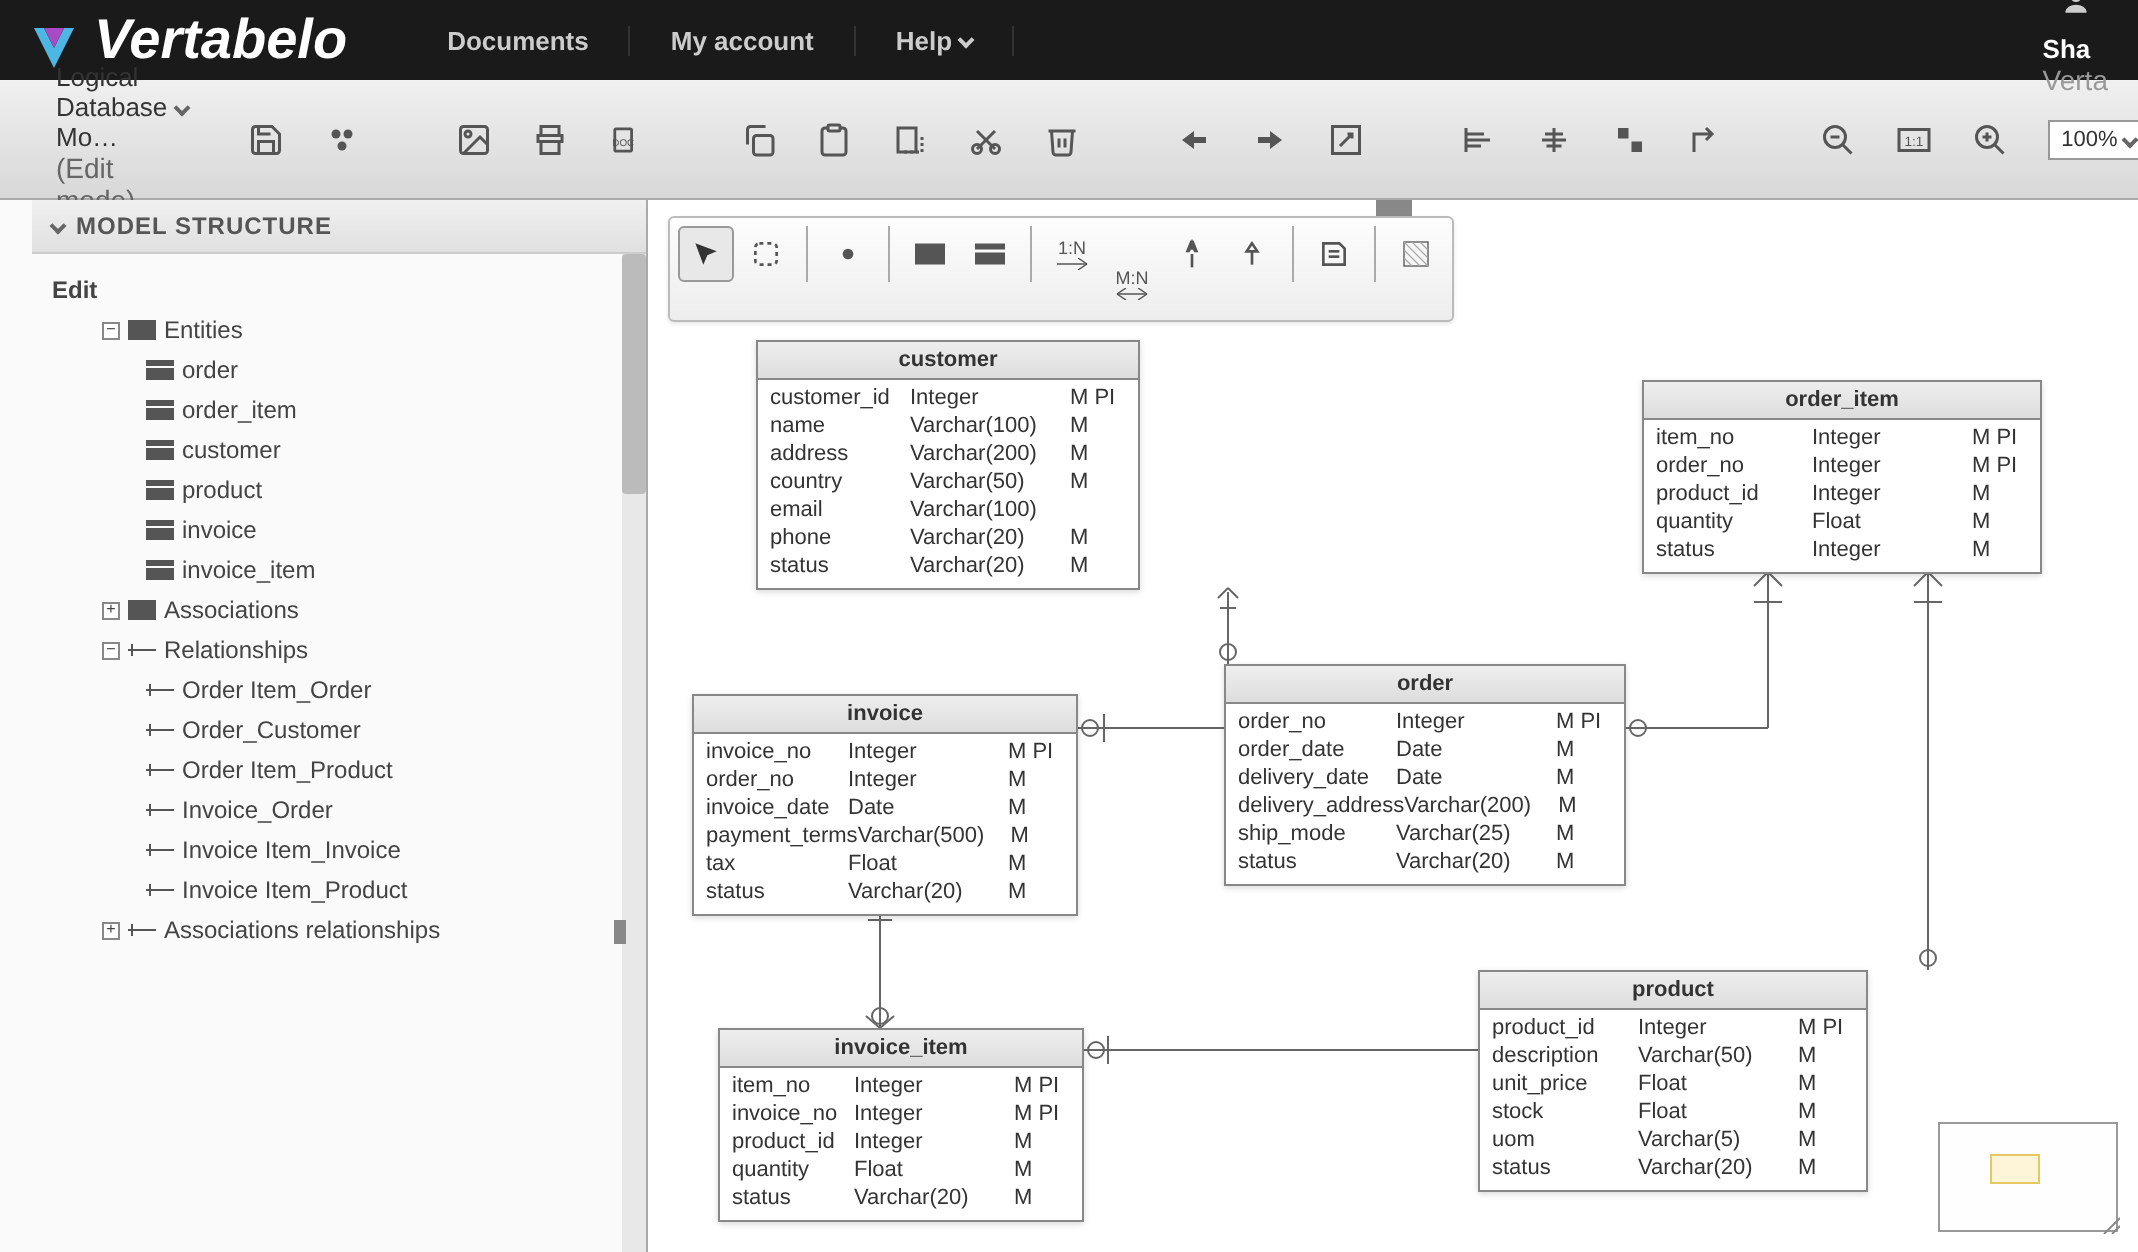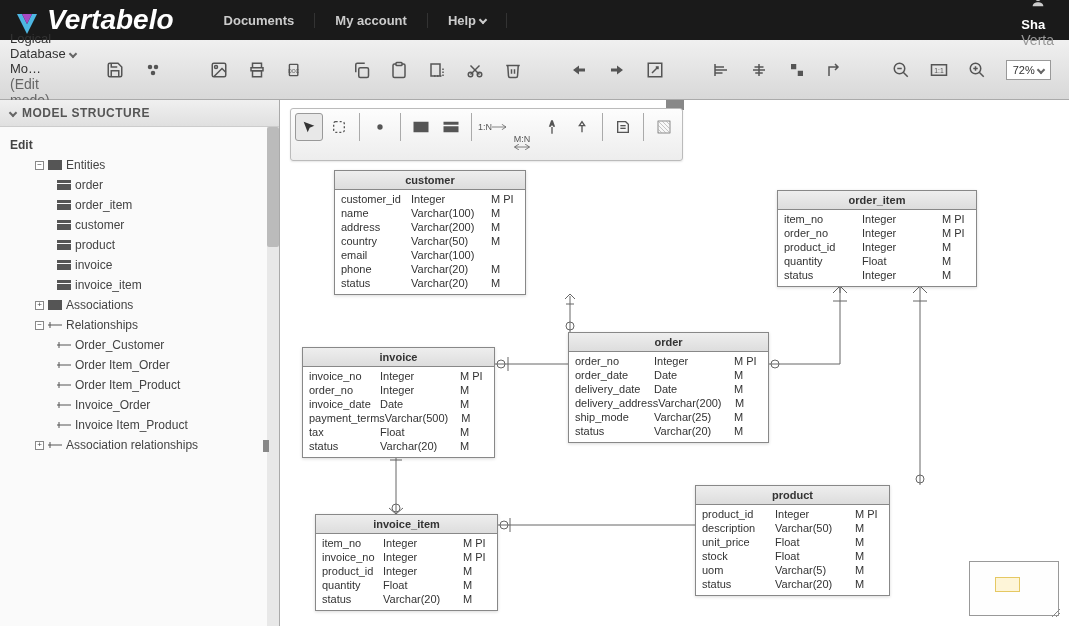--- a/index.html
+++ b/index.html
@@ -9,33 +9,33 @@
     .top-header { background: #1a1a1a; height: 40px; display: flex; align-items: center; padding: 0 15px; color: #fff; }
     .logo { display: flex; align-items: flex-end; gap: 8px; font-size: 28px; font-weight: bold; font-style: italic; margin-right: 30px; }
     .logo-icon { width: 24px; height: 24px; }
     .nav-link { color: #ccc; padding: 0 20px; border-right: 1px solid #333; font-weight: bold; cursor: pointer; font-size: 13px; }
     .nav-link.help { display: flex; align-items: center; gap: 4px; }
     .user-info { margin-left: auto; display: flex; align-items: center; gap: 8px; font-size: 11px; flex-direction: column; }
     .user-info .username { font-weight: bold; font-size: 13px; }
     .user-info .sub { color: #999; font-size: 14px; }
     
     
-    .toolbar-row { background: linear-gradient(#f0f0f0, #d8d8d8); border-bottom: 1px solid #aaa; height: 60px; display: flex; align-items: center; padding: 0 10px; gap: 20px; }
+    .toolbar-row { background: linear-gradient(#f0f0f0, #d8d8d8); border-bottom: 1px solid #aaa; height: 60px; display: flex; align-items: center; padding: 0 28px; gap: 20px; }
     .doc-title { padding-right: 10px; }
     .doc-title-main { font-size: 13px; display: flex; align-items: center; gap: 4px; }
     .doc-title-sub { font-size: 14px; color: #666; }
     .toolbar-btn { width: 30px; height: 30px; display: flex; align-items: center; justify-content: center; cursor: pointer; color: #555; border-radius: 3px; }
     .toolbar-sep { width: 1px; height: 28px; background: #aaa; margin: 0 4px; }
     .zoom-select { background: #fff; border: 1px solid #999; padding: 3px 6px; font-size: 11px; display: flex; align-items: center; gap: 3px; cursor: pointer; }
     
     
     .main-layout { display: flex; height: calc(100% - 100px); }
     
     
-    .sidebar { width: 280px; background: #fafafa; border-right: 1px solid #aaa; display: flex; flex-direction: column; position: relative; }
+    .sidebar { width: 324px; background: #fafafa; border-right: 1px solid #aaa; display: flex; flex-direction: column; position: relative; padding-left: 16px; }
     .sidebar-section-header { background: linear-gradient(#f0f0f0, #e0e0e0); padding: 6px 10px; font-size: 12px; font-weight: bold; color: #555; letter-spacing: 0.5px; display: flex; align-items: center; gap: 6px; border-bottom: 1px solid #ccc; }
     .tree-panel { flex: 1; overflow-y: auto; padding: 8px 5px; position: relative; }
     .tree-scroll { position: absolute; top: 0; right: 0; width: 12px; height: 100%; background: #e8e8e8; }
     .tree-scroll-thumb { position: absolute; top: 0; width: 12px; height: 120px; background: #bbb; border-radius: 2px; }
     .tree-node { padding: 3px 0 3px 12px; cursor: pointer; display: flex; align-items: center; gap: 4px; color: #444; font-size: 12px; }
     .tree-node.root { font-weight: bold; padding-left: 5px; }
     .tree-children { padding-left: 18px; }
     .tree-children .tree-children { padding-left: 22px; }
     .tree-toggle { width: 9px; height: 9px; border: 1px solid #888; display: flex; align-items: center; justify-content: center; font-size: 8px; line-height: 1; background: #fff; }
     .tree-icon { width: 14px; height: 10px; }
@@ -240,21 +240,21 @@
     </div>
   <div class="toolbar-btn">
       <svg width="18" height="18" viewBox="0 0 24 24" fill="none" stroke="#555" stroke-width="2">
         <circle cx="10" cy="10" r="7"></circle>
         <line x1="15" y1="15" x2="21" y2="21"></line>
         <line x1="7" y1="10" x2="13" y2="10"></line>
         <line x1="10" y1="7" x2="10" y2="13"></line>
       </svg>
     </div>
   <div class="zoom-select">
-      <span>72%</span>
+      <span>100%</span>
       <span class="chev chev-down"></span>
     </div>
   <div class="toolbar-sep"></div>
   <div class="toolbar-btn">
       <svg width="18" height="18" viewBox="0 0 24 24" fill="#555">
         <rect x="3" y="4" width="4" height="16"></rect>
         <rect x="10" y="4" width="4" height="16"></rect>
         <rect x="17" y="4" width="4" height="16"></rect>
       </svg>
     </div>
@@ -340,59 +340,66 @@
               <line x1="2" y1="2" x2="2" y2="8"></line>
             </svg>
           <span>Relationships</span>
         </div>
         <div class="tree-children" id="tree-rels-list">
             <div class="tree-node">
               <svg class="tree-icon" viewBox="0 0 14 10" fill="none" stroke="#555">
                 <line x1="0" y1="5" x2="14" y2="5"></line>
                 <line x1="2" y1="2" x2="2" y2="8"></line>
               </svg>
-              <span>Order_Customer</span>
+              <span>Order Item_Order</span>
             </div>
             <div class="tree-node">
               <svg class="tree-icon" viewBox="0 0 14 10" fill="none" stroke="#555">
                 <line x1="0" y1="5" x2="14" y2="5"></line>
                 <line x1="2" y1="2" x2="2" y2="8"></line>
               </svg>
-              <span>Order Item_Order</span>
+              <span>Order_Customer</span>
             </div>
             <div class="tree-node">
               <svg class="tree-icon" viewBox="0 0 14 10" fill="none" stroke="#555">
                 <line x1="0" y1="5" x2="14" y2="5"></line>
                 <line x1="2" y1="2" x2="2" y2="8"></line>
               </svg>
               <span>Order Item_Product</span>
             </div>
             <div class="tree-node">
               <svg class="tree-icon" viewBox="0 0 14 10" fill="none" stroke="#555">
                 <line x1="0" y1="5" x2="14" y2="5"></line>
                 <line x1="2" y1="2" x2="2" y2="8"></line>
               </svg>
               <span>Invoice_Order</span>
+            </div>
+            <div class="tree-node">
+              <svg class="tree-icon" viewBox="0 0 14 10" fill="none" stroke="#555">
+                <line x1="0" y1="5" x2="14" y2="5"></line>
+                <line x1="2" y1="2" x2="2" y2="8"></line>
+              </svg>
+              <span>Invoice Item_Invoice</span>
             </div>
             <div class="tree-node">
               <svg class="tree-icon" viewBox="0 0 14 10" fill="none" stroke="#555">
                 <line x1="0" y1="5" x2="14" y2="5"></line>
                 <line x1="2" y1="2" x2="2" y2="8"></line>
               </svg>
               <span>Invoice Item_Product</span>
             </div>
           </div>
 
         <div class="tree-node" style="position:relative;">
           <span class="tree-toggle">+</span>
           <svg class="tree-icon" viewBox="0 0 14 10" fill="none" stroke="#555">
               <line x1="0" y1="5" x2="14" y2="5"></line>
               <line x1="2" y1="2" x2="2" y2="8"></line>
             </svg>
-          <span>Association relationships</span>
+          <span>Associations relationships</span>
           <span class="problems-count"></span>
         </div>
       </div>
     </div>
   </div>
 
   <div class="canvas-area">
     <div class="top-scroll-tab"></div>
 
     <div class="canvas-toolbar">
@@ -418,21 +425,21 @@
             <rect x="2" y="2" width="20" height="14"></rect>
           </svg>
         </div>
       <div class="toolbar-btn">
           <svg width="18" height="14" viewBox="0 0 24 18" fill="#555">
             <rect x="2" y="2" width="20" height="4"></rect>
             <rect x="2" y="8" width="20" height="8"></rect>
           </svg>
         </div>
       <div class="toolbar-sep"></div>
-      <div class="toolbar-btn" style="font-size:9px;line-height:1;">
+      <div class="toolbar-btn" style="font-size:9px;flex-direction:column;line-height:1;">
         <span>1:N</span>
         <svg width="16" height="6" viewBox="0 0 20 8" stroke="#555">
             <line x1="0" y1="4" x2="20" y2="4"></line>
             <line x1="14" y1="0" x2="20" y2="4"></line>
             <line x1="14" y1="8" x2="20" y2="4"></line>
           </svg>
       </div>
       <div class="toolbar-btn" style="font-size:9px;flex-direction:column;line-height:1;margin-top:15px;">
         <span>M:N</span>
         <svg width="16" height="6" viewBox="0 0 20 8" stroke="#555">

